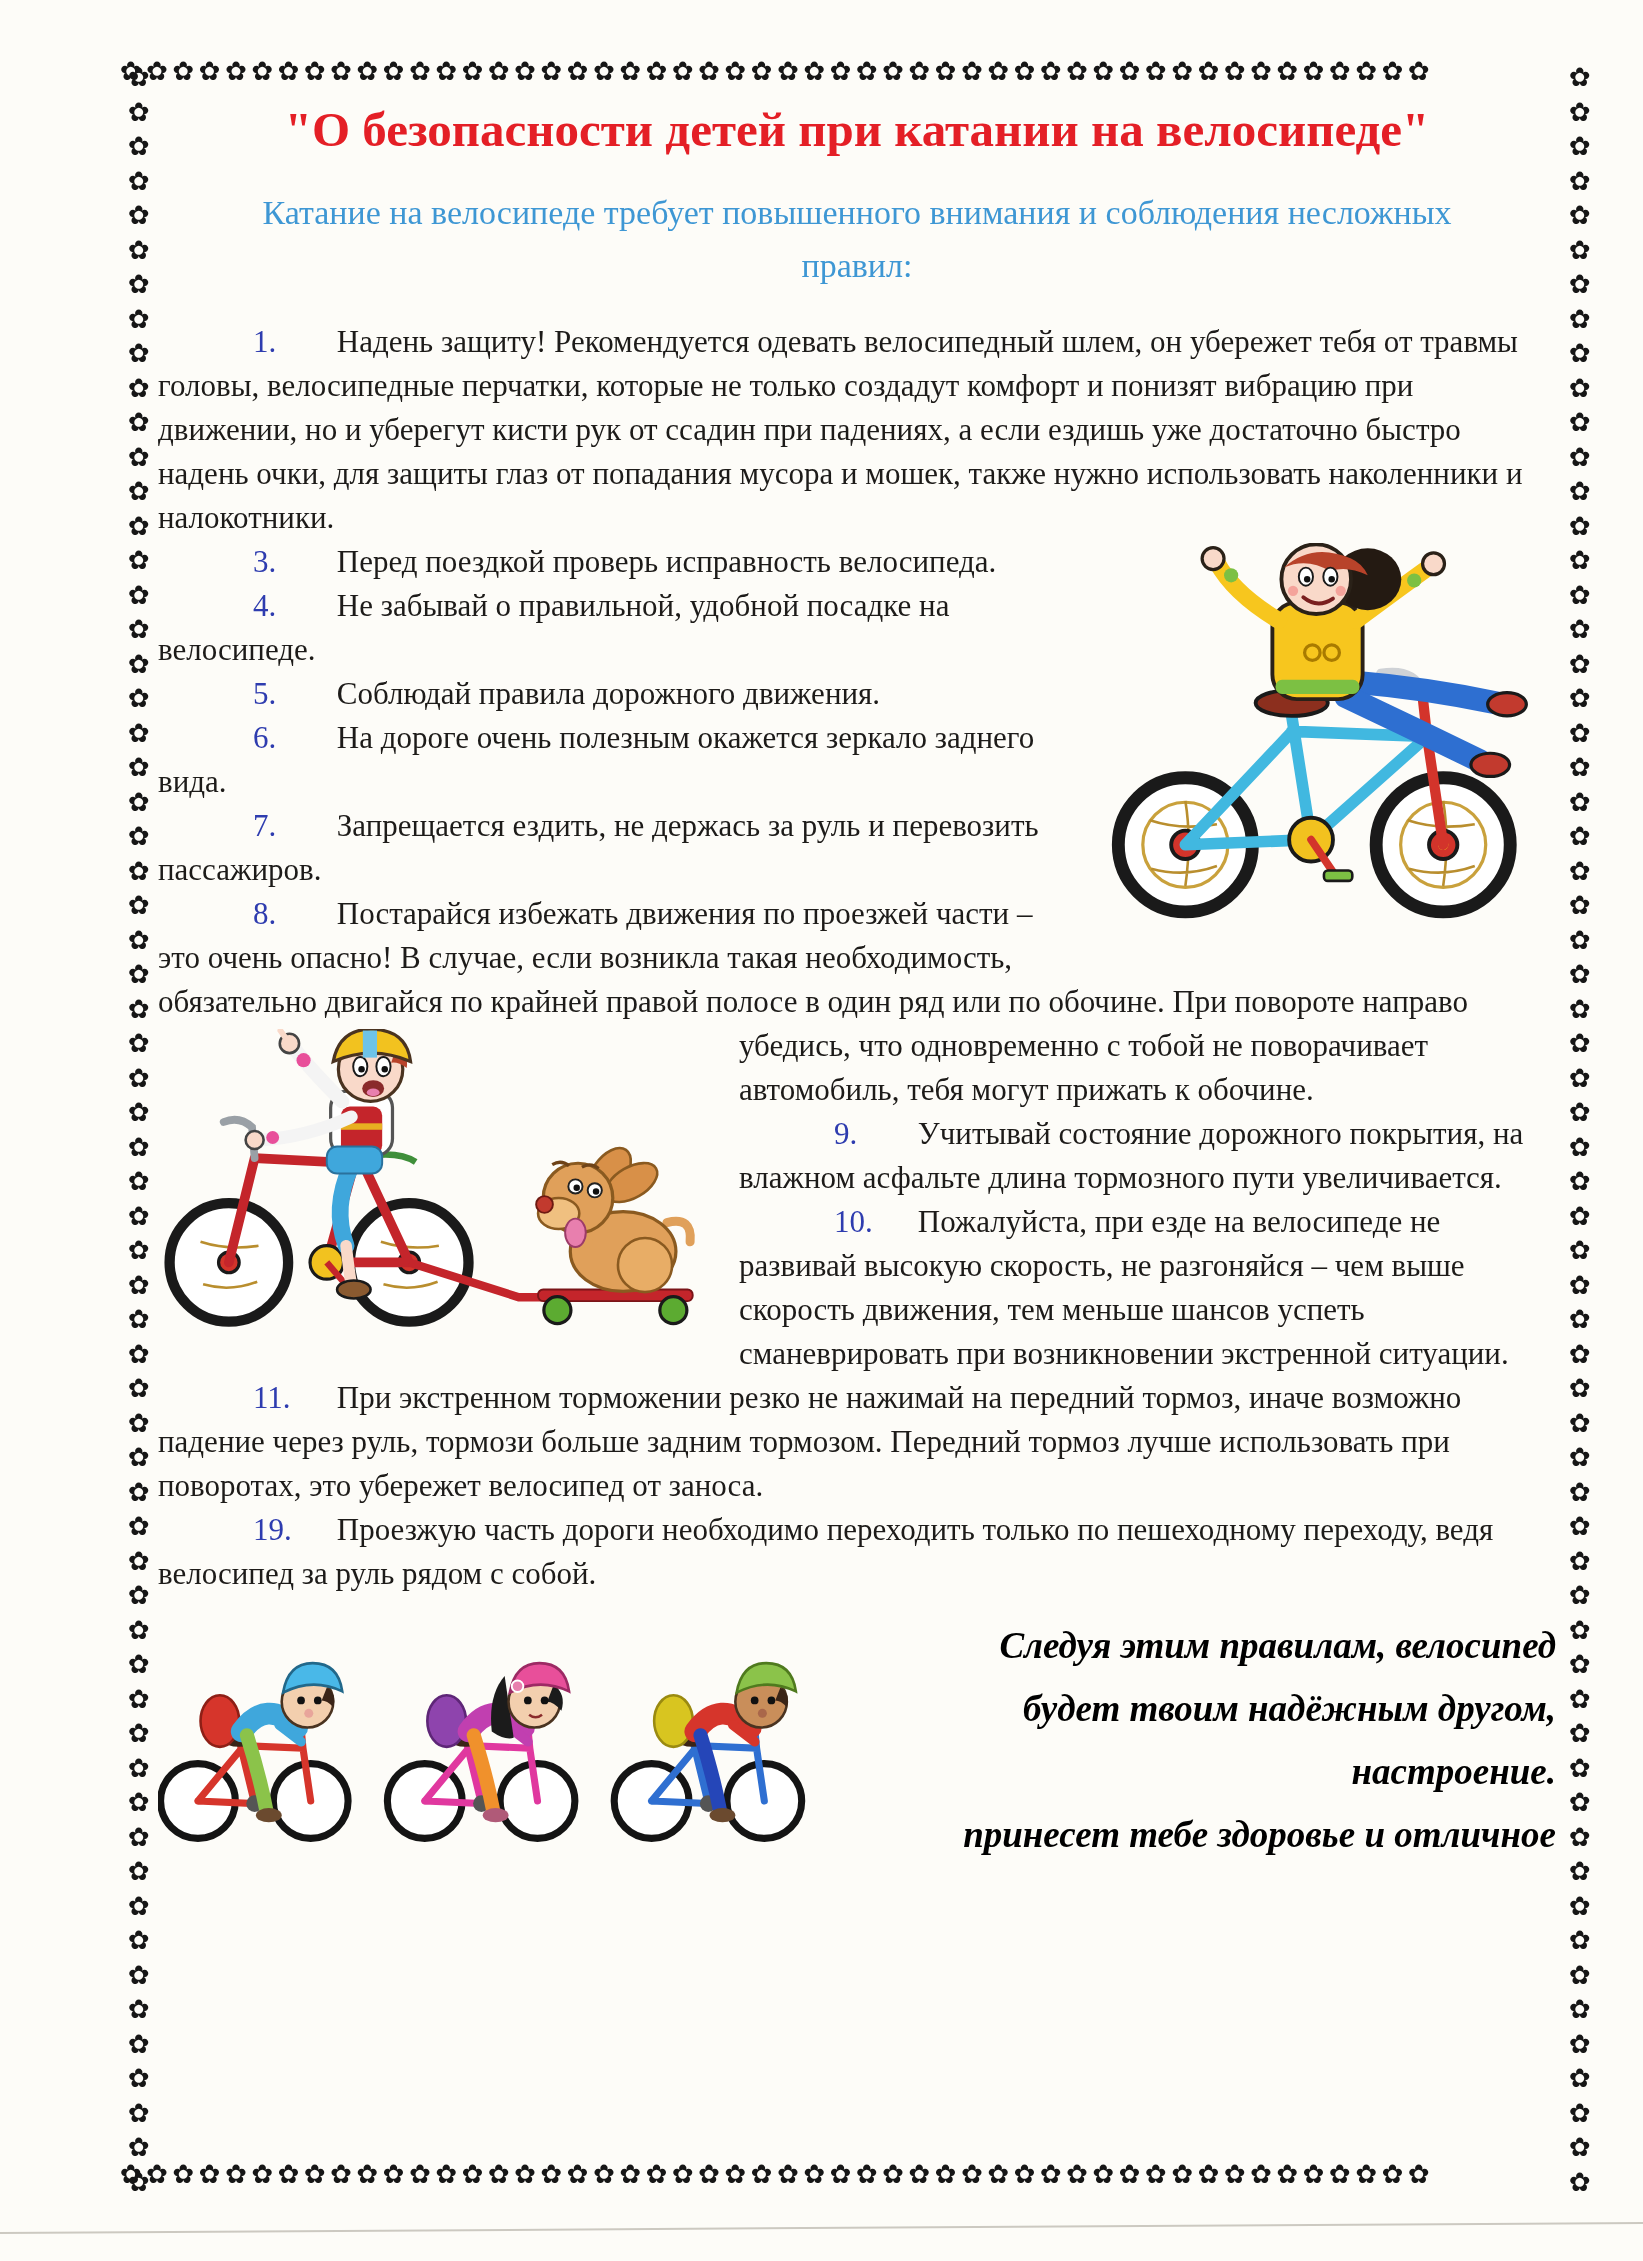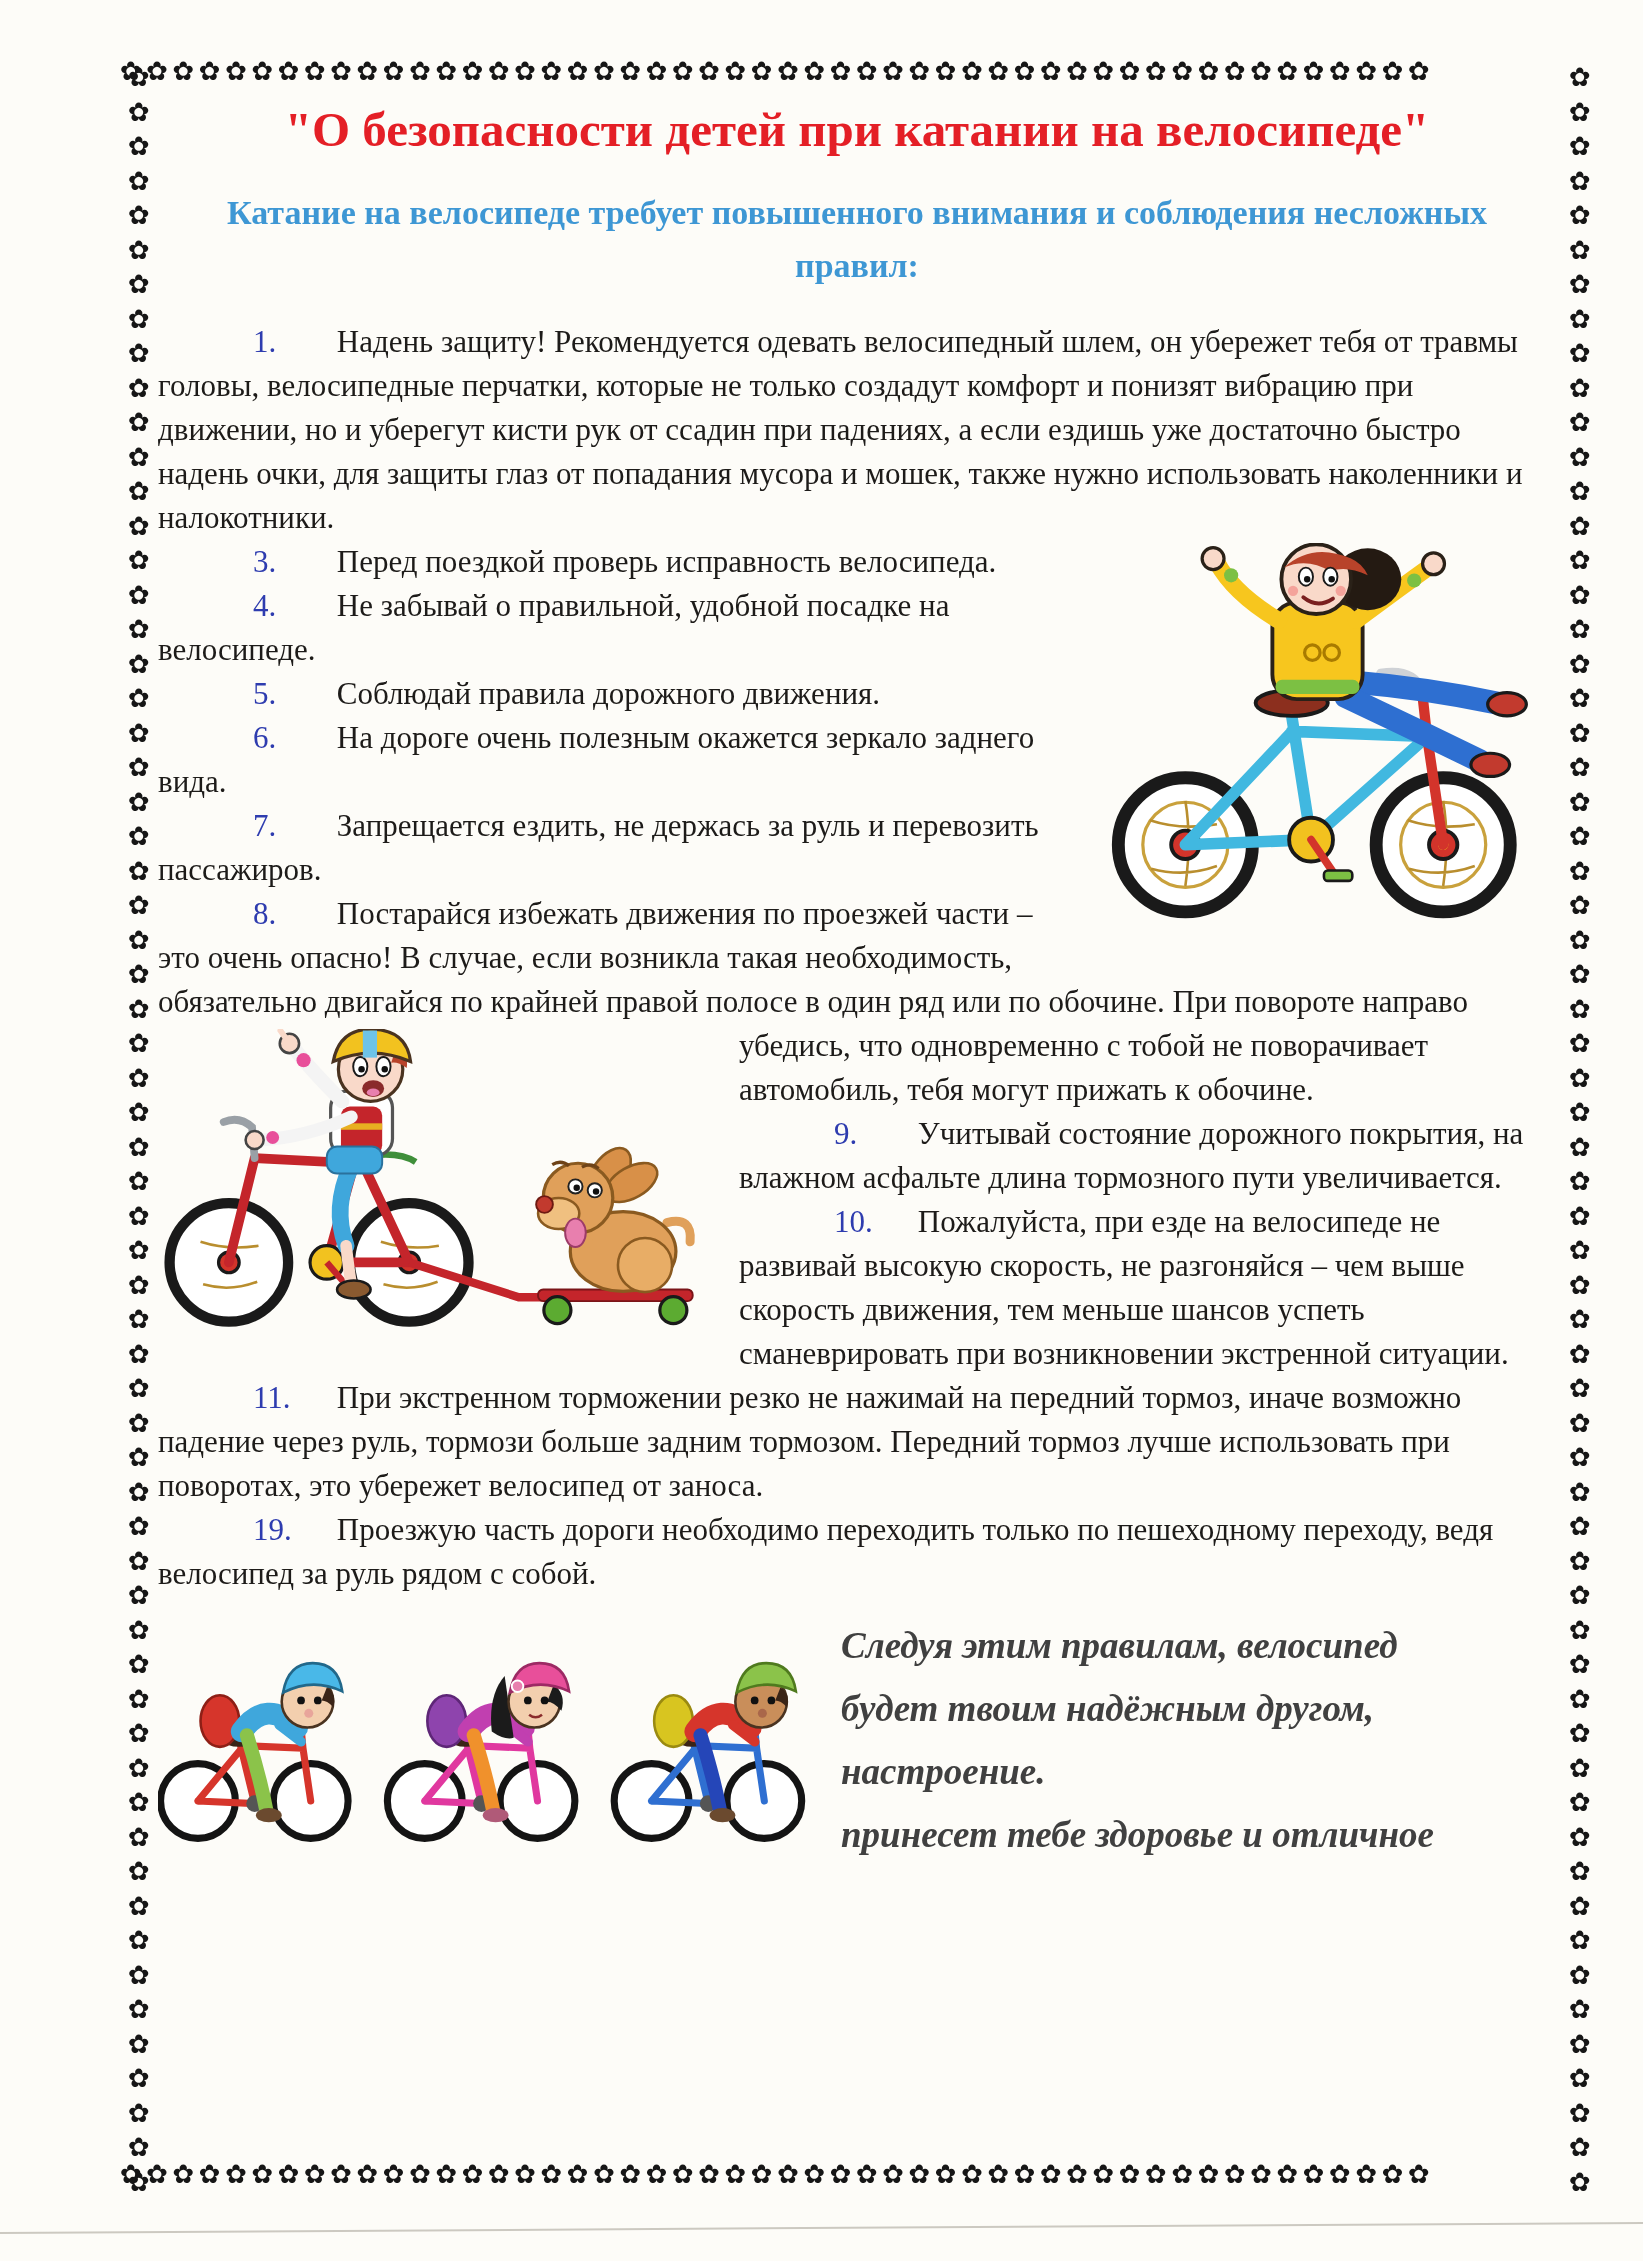--- a/index.html
+++ b/index.html
@@ -21,35 +21,35 @@
 
   .content {
     position:absolute; left:158px; top:97px; width:1398px;
     color:#1d1b19; font-size:31px; line-height:44px;
   }
   .title {
     text-align:center; color:#e41f26; font-weight:bold;
     font-size:49px; line-height:59px; margin:2.6px 0 27px 0;
   }
   .subtitle {
-    text-align:center; color:#3e97d4; font-weight:bold;
+    text-align:center; color:#3e97d4; font-weight:normal;
     font-size:34px; line-height:53px; margin:0 52px 28px 52px;
   }
   .item { margin:0; text-indent:95px; }
   .item .num { display:inline-block; min-width:76px; color:#2e3caf; text-indent:0; }
 
   .illu-right { float:right; width:477px; height:387px; margin:3.9px 0 5.2px 17px; }
   .illu-left  { float:left;  width:554px; height:302px; margin:5.2px 27px 5.2px 0; }
   .illu-right svg, .illu-left svg { width:100%; height:100%; display:block; }
 
   .bottom { display:flex; align-items:flex-start; margin-top:17px; }
   .kids   { width:683px; height:195px; margin-top:37px; flex:none; }
   .kids svg { width:100%; height:100%; display:block; }
   .footer {
-    flex:1; text-align:left; color:#404040;
+    flex:1; text-align:right; color:#000000;
     font-weight:bold; font-style:italic;
     font-size:37px; line-height:63px; padding-top:1.3px;
   }
   .scan-line {
     position:absolute; left:0px; bottom:32px; width:100%; height:1.9px;
     background:#ccc9c1; transform:rotate(-0.35deg);
   }
 </style>
 </head>
 <body>

